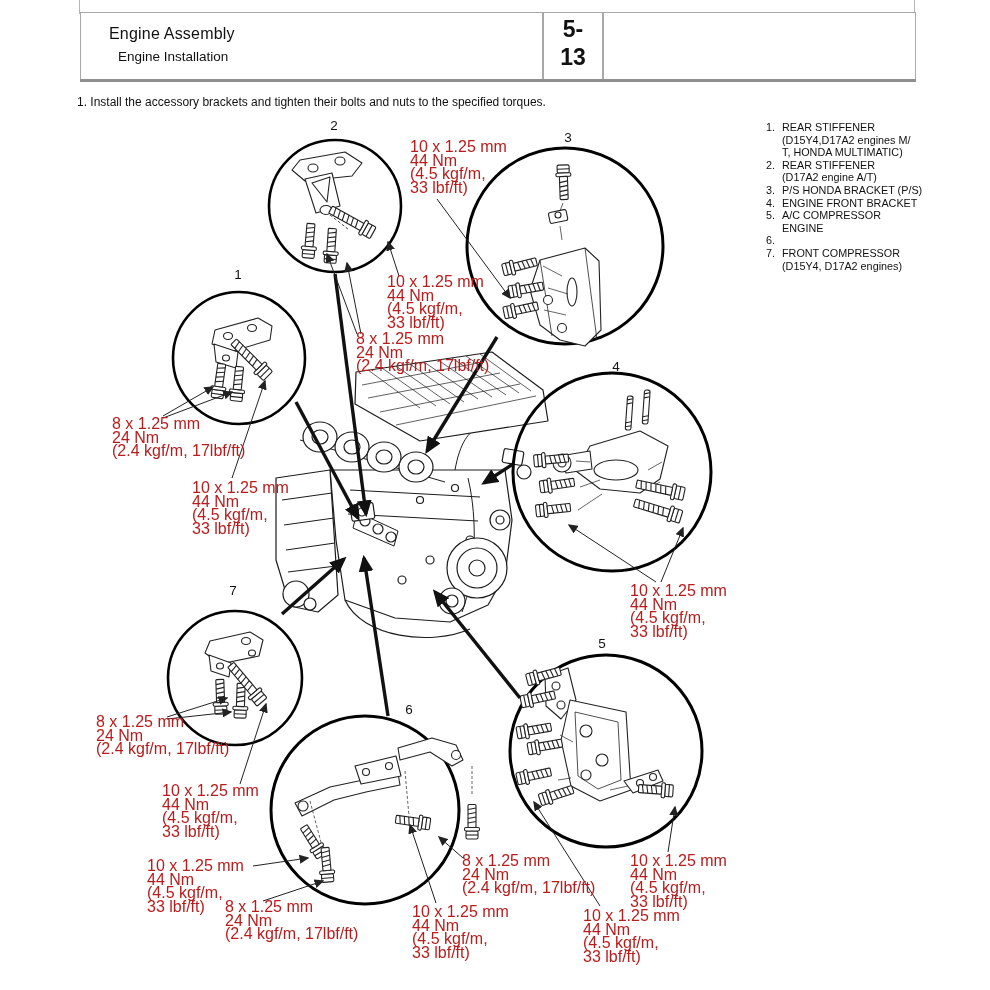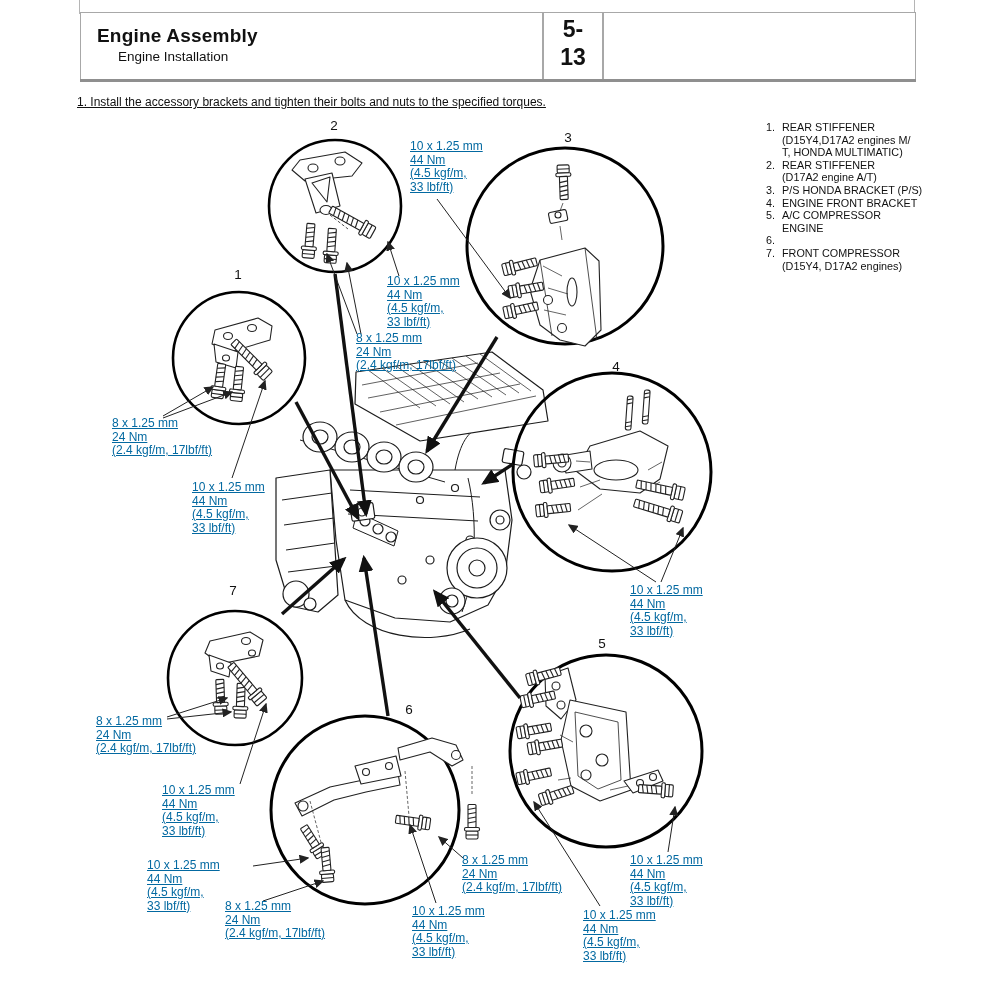--- a/index.html
+++ b/index.html
@@ -5,37 +5,37 @@
   html,body{margin:0;padding:0;background:#fff;}
   #page{position:relative;width:990px;height:990px;background:#fff;overflow:hidden;
         font-family:"Liberation Sans","DejaVu Sans",sans-serif;color:#111;}
 
   
   .edge-tick{position:absolute;width:1px;height:14px;top:0;background:#b5b5b5;}
   #header-box{position:absolute;left:80px;top:12px;width:836px;height:68px;
               border:1.5px solid #a8a8a8;box-sizing:border-box;background:#fff;}
   #header-rule{position:absolute;left:80px;top:79px;width:836px;height:3px;background:#8f8f8f;}
   .hdr-divider{position:absolute;top:0;width:1.5px;height:100%;background:#a8a8a8;}
-  #title{position:absolute;left:16px;top:12px;font-size:19px;font-weight:bold;letter-spacing:.2px;}
+  #title{position:absolute;left:28px;top:12px;font-size:16px;font-weight:normal;letter-spacing:.2px;}
   #subtitle{position:absolute;left:37px;top:36px;font-size:13.5px;font-weight:normal;}
   #page-num{position:absolute;left:463px;top:2px;width:58px;text-align:center;
             font-size:23px;font-weight:bold;line-height:28px;white-space:pre-line;}
 
   
-  #instruction{position:absolute;left:77px;top:95px;width:640px;font-size:12px;text-decoration:underline;}
+  #instruction{position:absolute;left:77px;top:95px;width:640px;font-size:12px;}
 
   
   #legend{position:absolute;left:766px;top:121px;width:222px;font-size:10.8px;line-height:12.6px;}
   .legend-item{display:flex;margin:0 0 0 0;}
   .legend-num{width:16px;flex:0 0 16px;}
   .legend-text{white-space:pre-line;}
 
   
   #diagram-svg{position:absolute;left:0;top:0;}
-  .torque{position:absolute;font-size:12px;line-height:13.5px;white-space:pre-line;color:#0369a1;text-decoration:underline;}
+  .torque{position:absolute;font-size:16px;line-height:13.5px;white-space:pre-line;color:#b91c1c;}
   .callout-num{position:absolute;font-size:13.5px;color:#111;transform:translateX(-50%);}
 </style>
 </head>
 <body>
 
 <div id="page">
 
   <div class="edge-tick" style="left:79px"></div>
   <div class="edge-tick" style="left:914px"></div>
 

